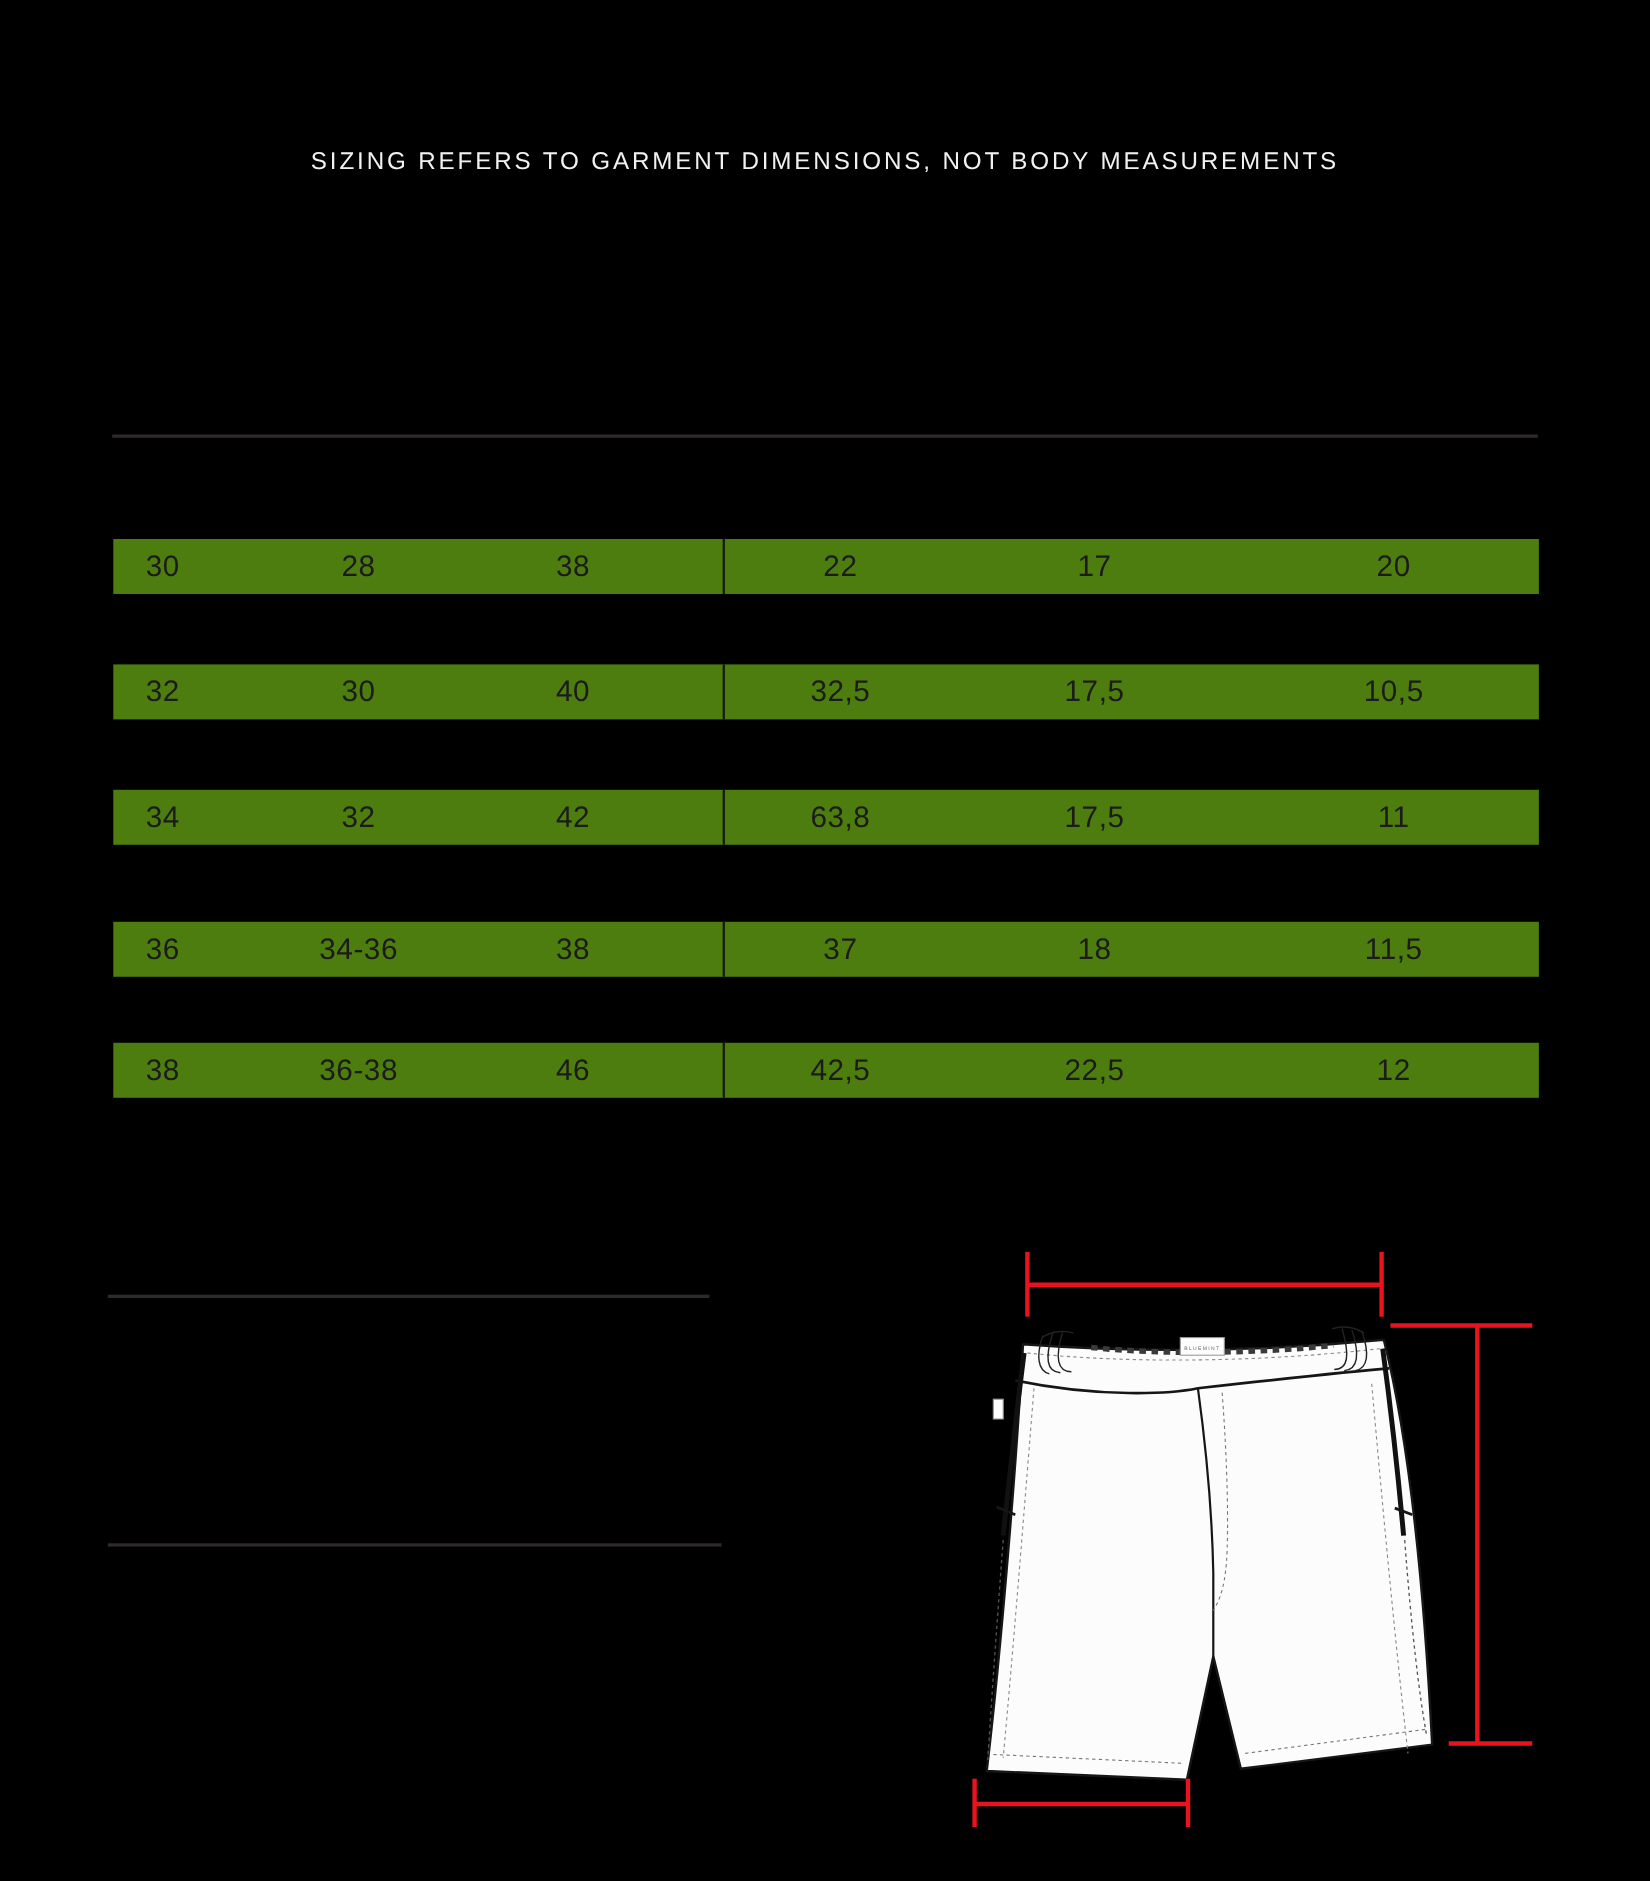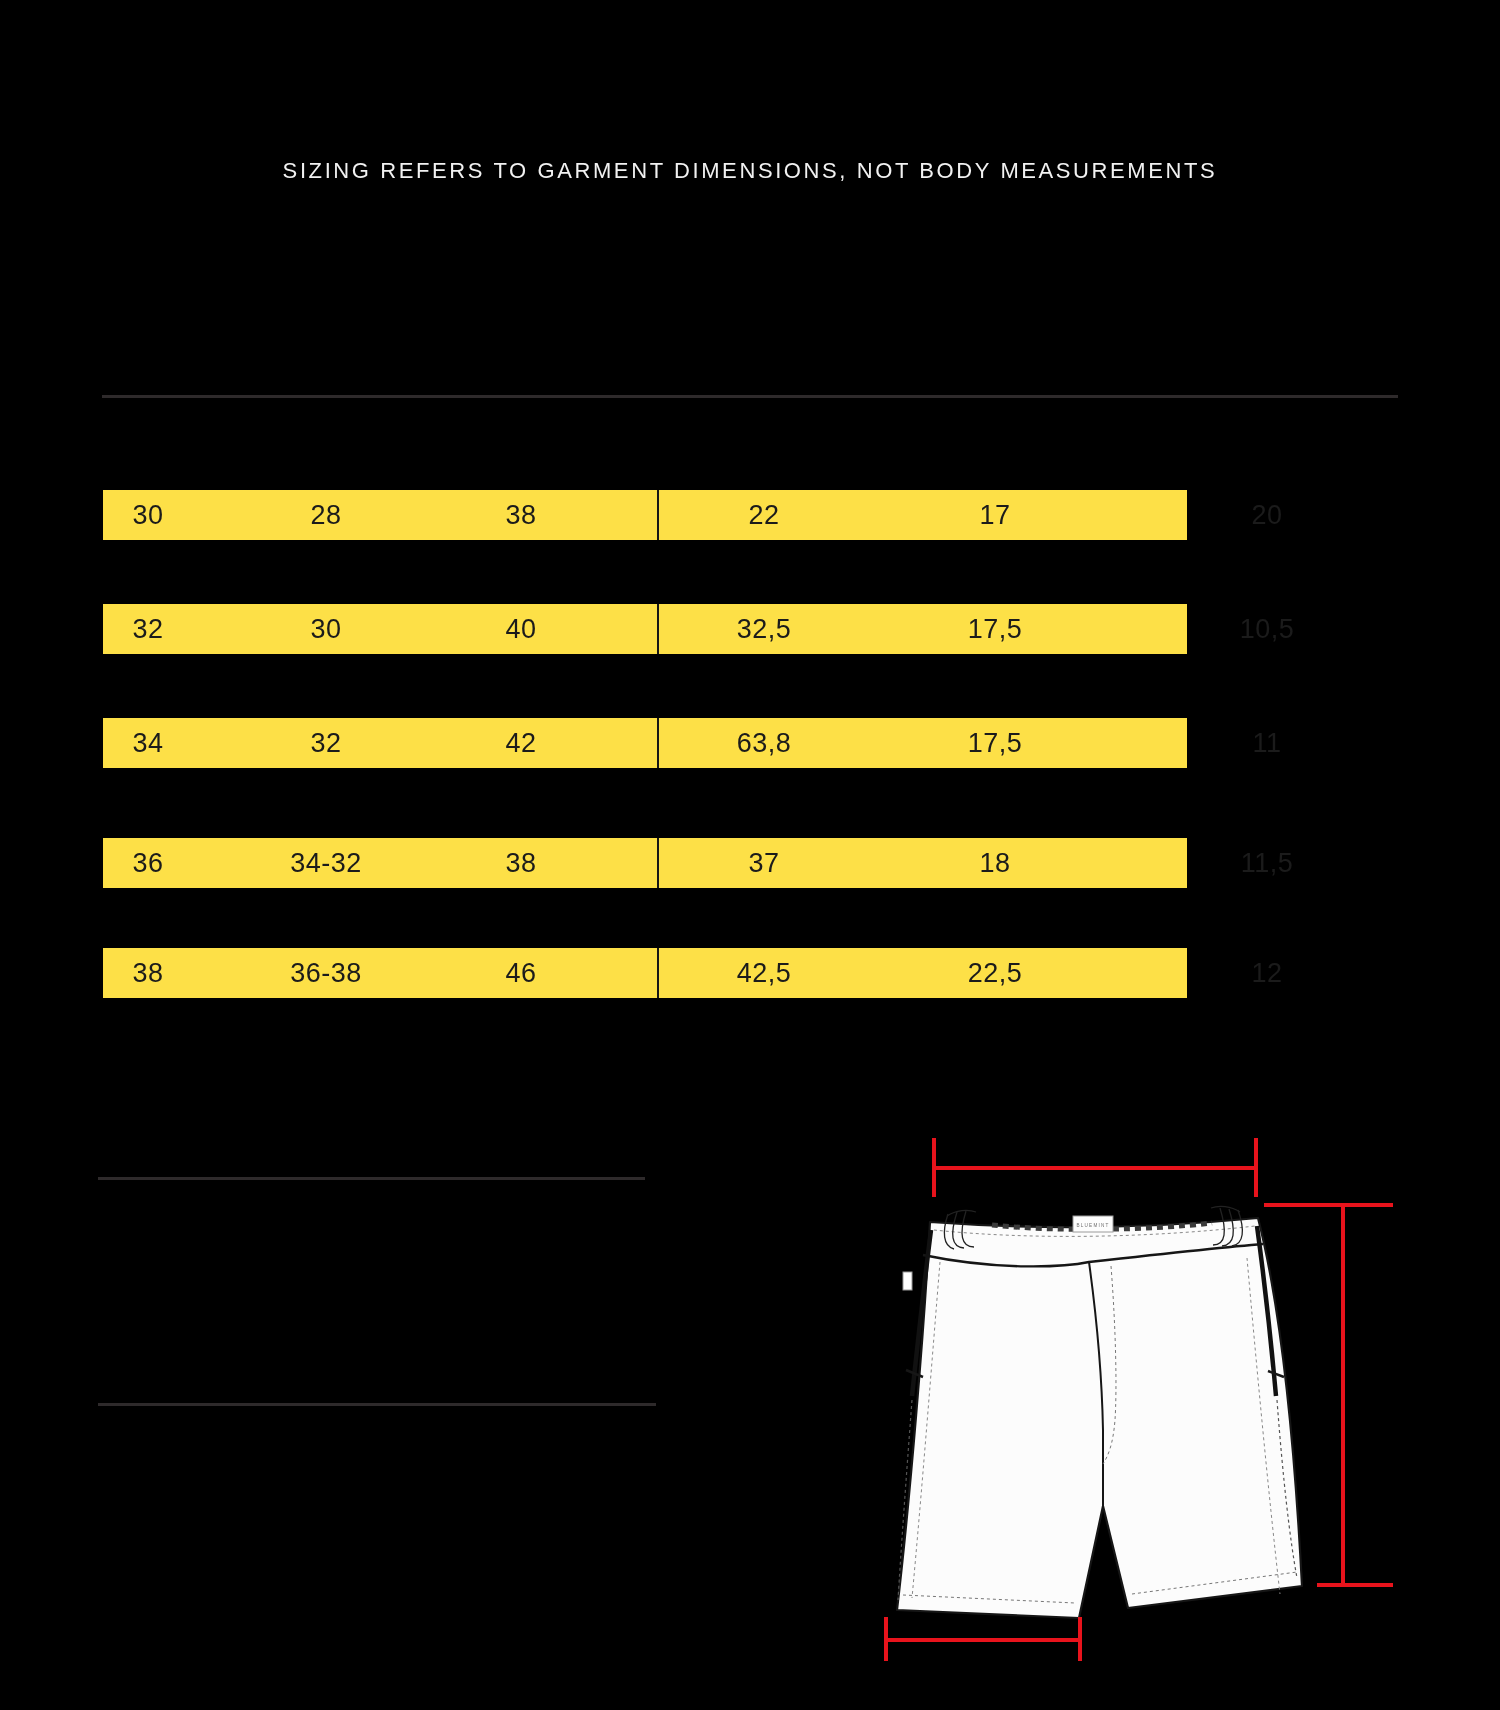--- a/index.html
+++ b/index.html
@@ -11,33 +11,32 @@
     font-family:"Liberation Sans",sans-serif;
   }
   .page-title{
     position:absolute;
     top:134px;left:0;width:1500px;
     text-align:center;
     color:#f1f1f1;
     font-size:22px;
     font-weight:400;
     letter-spacing:2.6px;
-    margin-top:24px;
   }
   .table-top-rule{
     position:absolute;
     left:102px;top:395px;
     width:1296px;height:3px;
     background:#2e2a2b;
   }
   .size-row{
     position:absolute;
     left:103px;
-    width:1084px;height:50px;
-    background:#fde047;
+    width:1296px;height:50px;
+    background:#4d7c0f;
   }
   .row-0{top:490px}
   .row-1{top:604px}
   .row-2{top:718px}
   .row-3{top:838px}
   .row-4{top:948px}
   .size-row .divider{
     position:absolute;
     left:554px;top:0;
     width:2px;height:50px;
@@ -103,21 +102,21 @@
   <span class="cell c1">32</span>
   <span class="cell c2">42</span>
   <div class="divider"></div>
   <span class="cell c3">63,8</span>
   <span class="cell c4">17,5</span>
   <span class="cell c5">11</span>
 </div>
 
 <div class="size-row row-3">
   <span class="cell c0">36</span>
-  <span class="cell c1">34-32</span>
+  <span class="cell c1">34-36</span>
   <span class="cell c2">38</span>
   <div class="divider"></div>
   <span class="cell c3">37</span>
   <span class="cell c4">18</span>
   <span class="cell c5">11,5</span>
 </div>
 
 <div class="size-row row-4">
   <span class="cell c0">38</span>
   <span class="cell c1">36-38</span>

